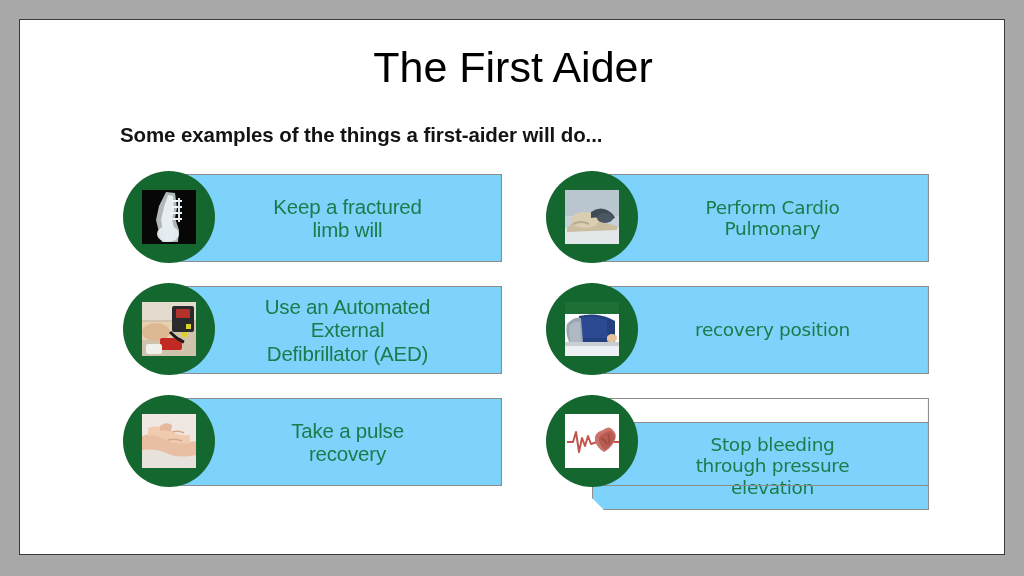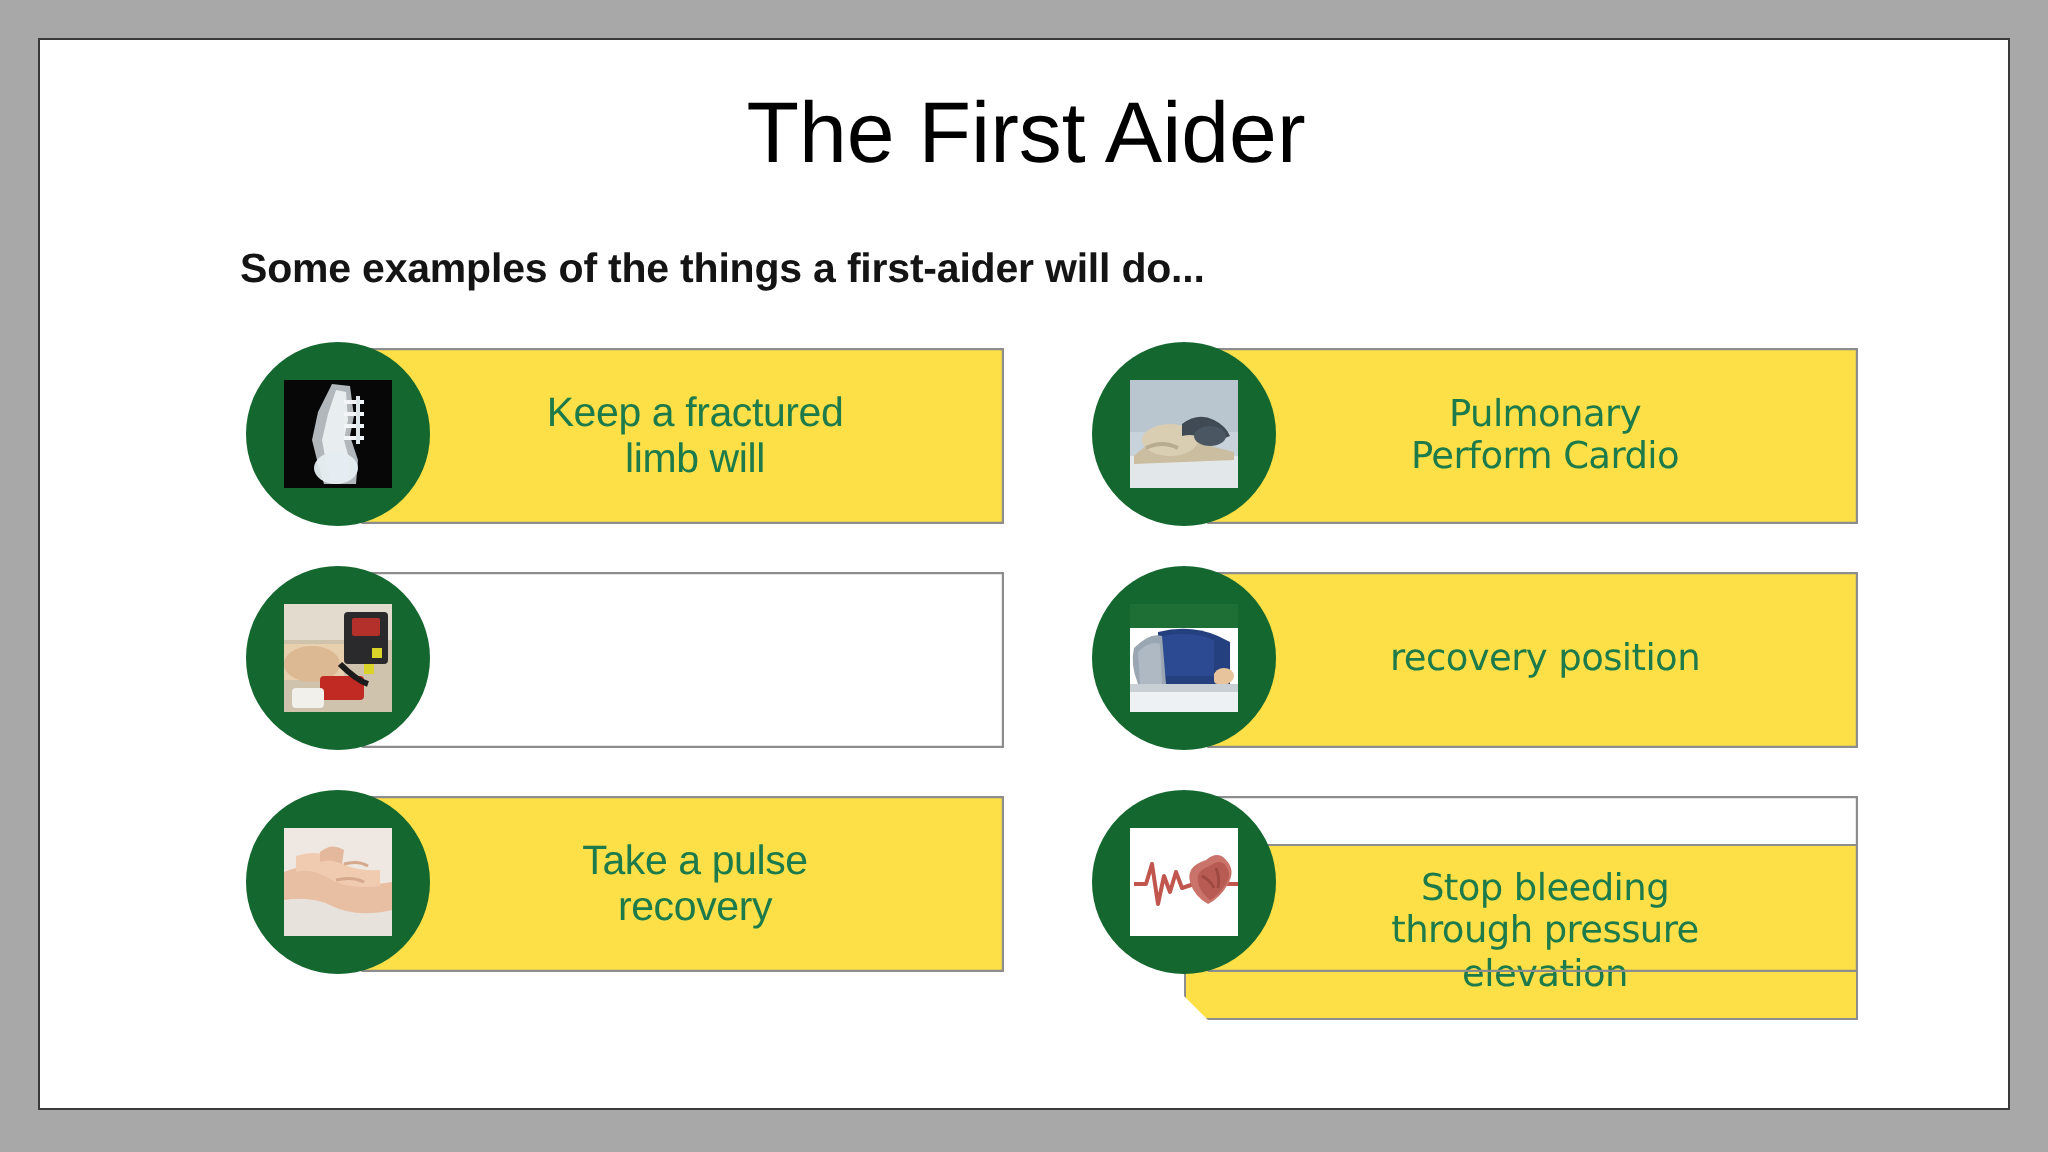--- a/index.html
+++ b/index.html
@@ -80,21 +80,21 @@
     height: 54px;
     overflow: hidden;
     background: #0c0c0c;
   }
   .badge-photo svg { display: block; }
 
   .callout-box {
     position: absolute;
     top: 3px;
     height: 88px;
-    background: #fde047;
+    background: #7dd3fc;
     border: 1px solid #8d8d8d;
     box-sizing: border-box;
     z-index: 1;
     clip-path: polygon(0px 12px, 12px 0px, 100% 0px, 100% 100%, 12px 100%, 0px calc(100% - 12px));
     display: flex;
     align-items: center;
     justify-content: flex-end;
   }
   
   .callout-shape {
@@ -162,20 +162,27 @@
       <rect x="30" y="16" width="10" height="2" fill="#f2f6f8"></rect>
       <rect x="30" y="22" width="10" height="2" fill="#f2f6f8"></rect>
       <rect x="30" y="28" width="10" height="2" fill="#f2f6f8"></rect>
       <rect x="36" y="8" width="2" height="24" fill="#dfe6ea"></rect>
       <ellipse cx="26" cy="44" rx="11" ry="8" fill="#e6edf1" opacity="0.95"></ellipse>
     </svg>
           </div>
         </div>
       </div>
       <div class="action-item col-left" style="left: 103px; top: 263px; width: 379px;">
+        <div class="callout-box" style="left: 46px; width: 333px;">
+          <div class="callout-text">
+            <div>Use an Automated</div>
+            <div>External</div>
+            <div>Defibrillator (AED)</div>
+          </div>
+        </div>
         <div class="callout-shape" style="left: 46px; width: 333px;">
           <svg viewBox="0 0 333 88" preserveAspectRatio="none">
             <path d="M0.5 12.5 L12.5 0.5 L332.5 0.5 L332.5 87.5 L12.5 87.5 L0.5 75.5 Z" fill="none" stroke="#8d8d8d" stroke-width="1.2"></path>
           </svg>
         </div>
         <div class="circle-badge" style="background: rgb(20, 103, 47);">
           <div class="badge-photo">
     <svg width="54" height="54" viewBox="0 0 54 54">
       <rect width="54" height="54" fill="#cfc3ae"></rect>
       <rect x="0" y="0" width="54" height="18" fill="#e3dbcd"></rect>
@@ -214,22 +221,22 @@
       <path d="M18 12 q6 -5 12 -1 l-1 7 q-6 -3 -11 -1 Z" fill="#e4b89c"></path>
       <path d="M30 18 q7 -2 12 1" stroke="#d5a98c" stroke-width="1.5" fill="none"></path>
       <path d="M26 26 q8 -2 14 1" stroke="#d5a98c" stroke-width="1.5" fill="none"></path>
     </svg>
           </div>
         </div>
       </div>
       <div class="action-item col-right" style="left: 526px; top: 151px; width: 383px;">
         <div class="callout-box" style="left: 46px; width: 337px;">
           <div class="callout-text">
+            <div>Perform Cardio</div>
             <div>Pulmonary</div>
-            <div>Perform Cardio</div>
           </div>
         </div>
         <div class="callout-shape" style="left: 46px; width: 337px;">
           <svg viewBox="0 0 337 88" preserveAspectRatio="none">
             <path d="M0.5 12.5 L12.5 0.5 L336.5 0.5 L336.5 87.5 L12.5 87.5 L0.5 75.5 Z" fill="none" stroke="#8d8d8d" stroke-width="1.2"></path>
           </svg>
         </div>
         <div class="circle-badge" style="background: rgb(20, 103, 47);">
           <div class="badge-photo">
     <svg width="54" height="54" viewBox="0 0 54 54">

